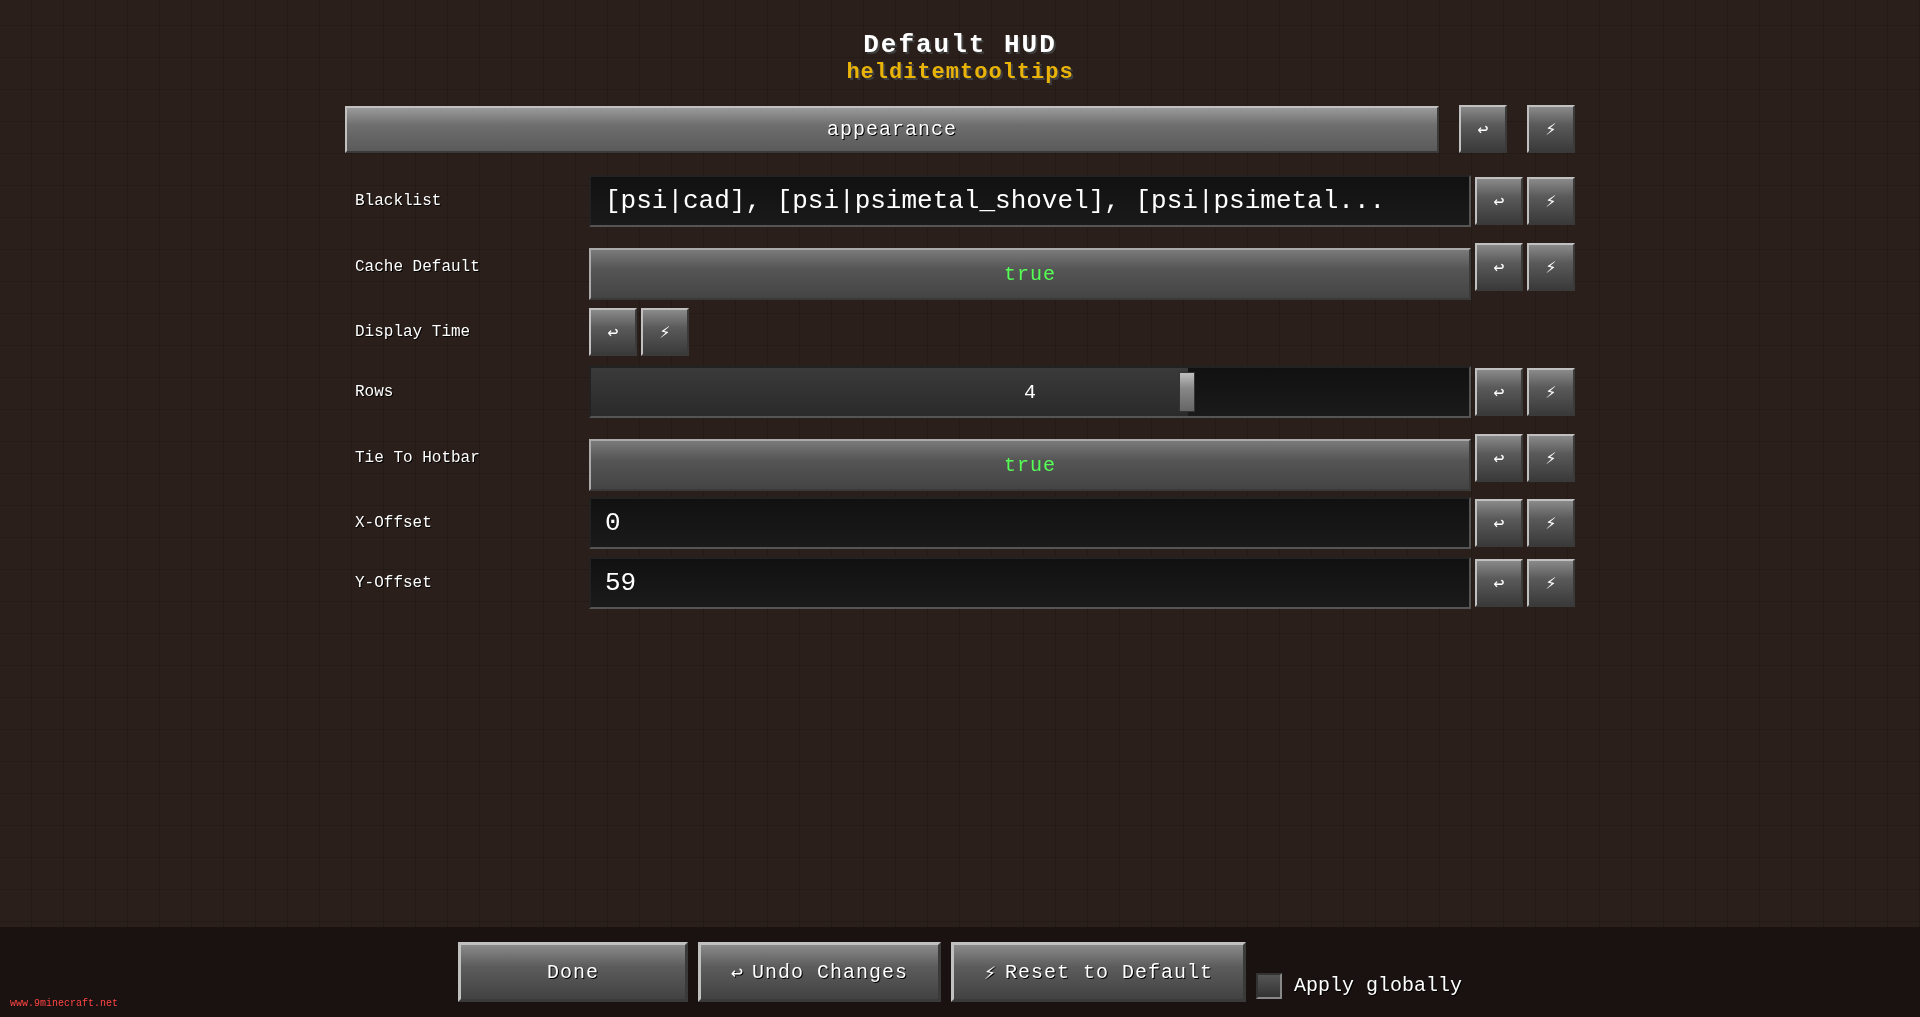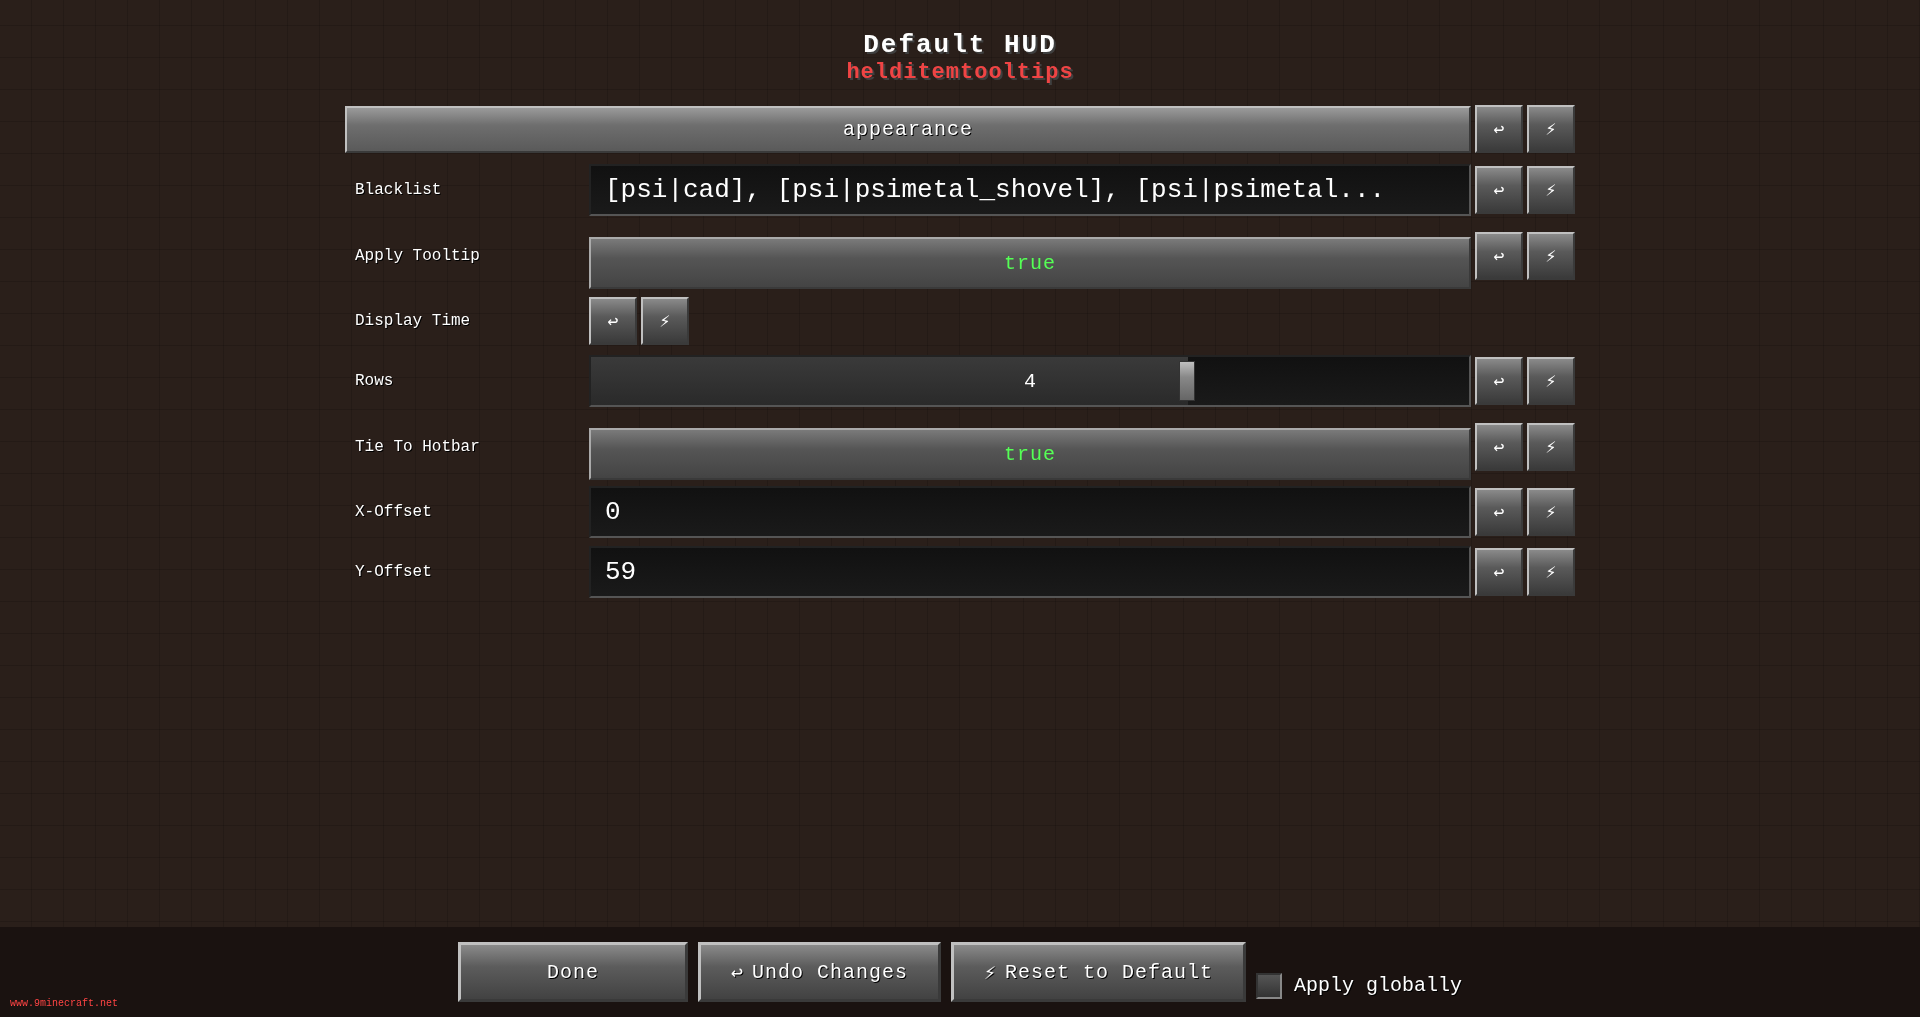--- a/index.html
+++ b/index.html
@@ -46,41 +46,41 @@
     .title-line1 {
       color: #ffffff;
       font-size: 26px;
       font-weight: bold;
       letter-spacing: 2px;
       text-shadow: 2px 2px 0 #3f3f3f;
       font-family: 'Courier New', monospace;
     }
 
     .title-line2 {
-      color: #ef4444;
+      color: #eab308;
       font-size: 22px;
       font-weight: bold;
       letter-spacing: 1px;
       text-shadow: 2px 2px 0 #3f3f3f;
       font-family: 'Courier New', monospace;
     }
 
     .config-panel {
       width: 1230px;
       display: flex;
       flex-direction: column;
       gap: 0px;
     }
 
     
     .category-row {
       display: flex;
       align-items: center;
-      gap: 4px;
-      margin-bottom: 9px;
+      gap: 20px;
+      margin-bottom: 20px;
     }
 
     .category-label {
       flex: 1;
       background: linear-gradient(180deg, #9a9a9a 0%, #6e6e6e 40%, #5a5a5a 100%);
       border: 2px solid #3a3a3a;
       border-top-color: #c0c0c0;
       border-left-color: #c0c0c0;
       color: #ffffff;
       font-size: 20px;
@@ -304,21 +304,21 @@
     <div class="setting-row">
       <div class="setting-label">Blacklist</div>
       <div class="setting-value">
         <input class="input-field" type="text" value="[psi|cad], [psi|psimetal_shovel], [psi|psimetal..." style="">
       </div>
       <div class="icon-btn">↩</div>
       <div class="icon-btn">⚡</div>
     </div>
 
     <div class="setting-row">
-      <div class="setting-label">Apply Tooltip</div>
+      <div class="setting-label">Cache Default</div>
       <div class="setting-value">
         <button class="toggle-btn">true</button>
       </div>
       <div class="icon-btn">↩</div>
       <div class="icon-btn">⚡</div>
     </div>
 
     <div class="setting-row">
       <div class="setting-label">Display Time</div>
       <div class="icon-btn">↩</div>

